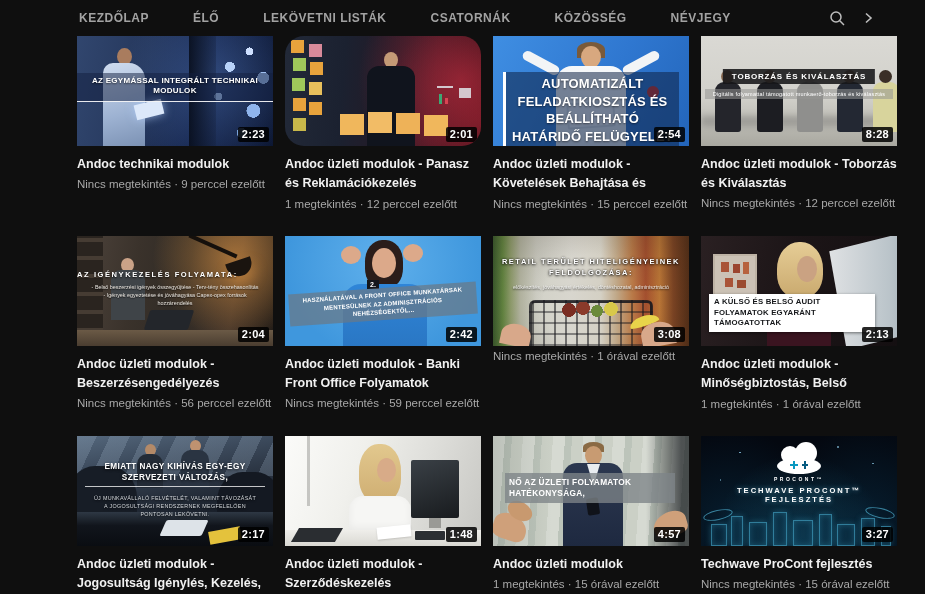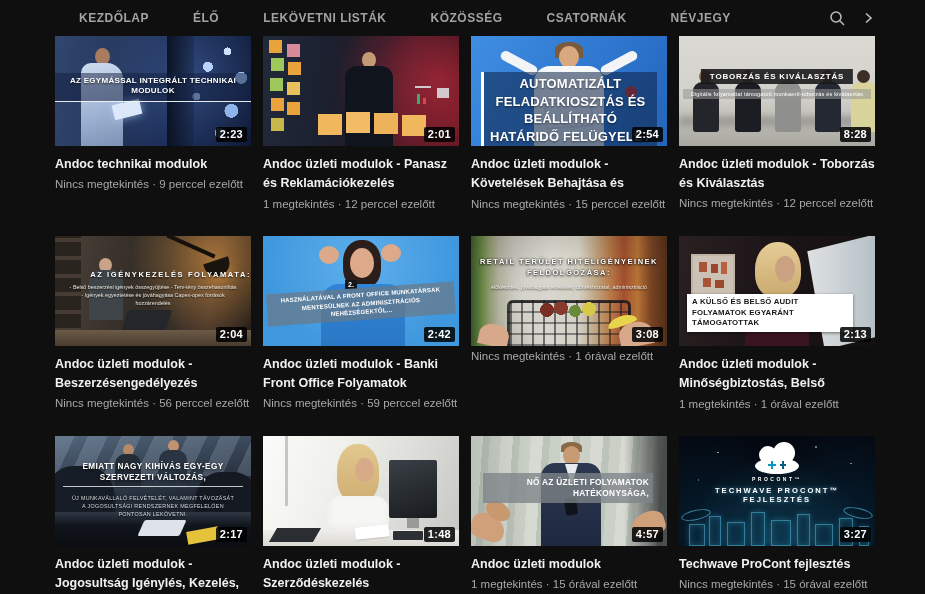--- a/index.html
+++ b/index.html
@@ -13,21 +13,21 @@
          font-size:12px; font-weight:700; letter-spacing:.5px; color:#a2a2a2; cursor:pointer;
          white-space:nowrap; }
   .tab.active { color:#ffffff; }
   .tab.active::after { content:""; position:absolute; left:0; right:0; bottom:0; height:2px; background:#fff; }
   .nav-icons { position:absolute; right:49px; top:0; height:35px; display:flex; align-items:center; gap:15px; }
   .nav-icons svg { display:block; cursor:pointer; }
 
   
   .grid { position:absolute; left:55px; top:36px; display:grid;
           grid-template-columns:repeat(4,196px); column-gap:12px; grid-auto-rows:200px; }
-  .vcard { width:196px; cursor:pointer; }
+  .vcard { width:196px; cursor:pointer;margin-left:22px; }
   .thumb { position:relative; width:196px; height:110px; overflow:hidden; background:#222; }
   .duration { position:absolute; right:4px; bottom:4px; background:rgba(0,0,0,.85); color:#fff;
               font-size:11px; font-weight:700; line-height:1; padding:2px 4px; border-radius:2px;
               letter-spacing:.3px; }
   .title { margin-top:9px; font-size:12.5px; font-weight:700; color:#f1f1f1; line-height:1.5;
            max-height:39px; overflow:hidden; }
   .meta { margin-top:4px; font-size:11.5px; color:#a8a8a8; }
   .art, .thumb span.art { position:absolute; }
 
   
@@ -49,21 +49,21 @@
     transform:rotate(-14deg); box-shadow:0 0 10px rgba(180,210,255,.7); }
   .t1-banner { position:absolute; left:0; right:0; top:37px; padding:3px 6px 4px;
     background:rgba(18,30,62,.5); color:#fff; font-size:8px; font-weight:700; text-align:center;
     line-height:1.3; letter-spacing:.3px; border-bottom:1px solid rgba(255,255,255,.9);
     text-shadow:0 1px 2px rgba(0,0,0,.6); }
 
   
   .t2 { background:
     radial-gradient(circle at 90% 40%, rgba(210,50,70,.55), transparent 55%),
     radial-gradient(circle at 100% 78%, rgba(160,30,45,.5), transparent 50%),
-    linear-gradient(95deg,#222938 0%,#1b2130 30%,#251a26 55%,#2e1520 75%,#170a10 100%); }
+    linear-gradient(95deg,#222938 0%,#1b2130 30%,#251a26 55%,#2e1520 75%,#170a10 100%); border-radius: 19px; }
   .t2 .notes { left:6px; top:4px; width:34px; height:100px; background-repeat:no-repeat;
     background-size:13px 13px; background-image:
     linear-gradient(#e8a33c,#e8a33c),linear-gradient(#d88a9a,#d88a9a),
     linear-gradient(#9fc85a,#9fc85a),linear-gradient(#e8a33c,#e8a33c),
     linear-gradient(#9fc85a,#9fc85a),linear-gradient(#e8c05c,#e8c05c),
     linear-gradient(#e8a33c,#e8a33c),linear-gradient(#e8a33c,#e8a33c),
     linear-gradient(#c8b84a,#c8b84a);
     background-position:0 0,18px 4px,2px 18px,19px 22px,1px 38px,18px 42px,2px 58px,18px 62px,2px 78px; }
   .t2 .head { left:99px; top:16px; width:14px; height:16px; border-radius:50%; background:#c49a76; }
   .t2 .body { left:82px; top:30px; width:48px; height:80px; border-radius:12px 12px 0 0; background:#10141d; }
@@ -118,22 +118,22 @@
   .t5 .shelf { left:0; top:0; width:26px; height:100%;
     background:repeating-linear-gradient(0deg,#2a241f 0 14px,#463c33 14px 18px); }
   .t5 .lampArm { right:34px; top:8px; width:52px; height:4px; background:#15100c; transform:rotate(24deg); }
   .t5 .lampShade { right:20px; top:24px; width:26px; height:16px; background:#1a140f;
     border-radius:0 0 13px 13px; transform:rotate(-18deg); box-shadow:0 8px 14px rgba(240,160,70,.45); }
   .t5 .headA { left:44px; top:22px; width:13px; height:14px; border-radius:50%; background:#caa287; }
   .t5 .manA { left:34px; top:34px; width:34px; height:50px; border-radius:10px 10px 0 0; background:#3f4448; }
   .t5 .laptop { left:70px; top:74px; width:44px; height:20px; background:#23262b;
     transform:skewX(-18deg); border-radius:2px; }
   .t5 .desk { left:0; right:0; bottom:0; height:16px; background:linear-gradient(#6b5a46,#4a3d30); }
-  .t5-head { position:absolute; left:0; right:0; top:34px; color:#fff; font-size:7.5px; font-weight:700;
-    letter-spacing:1.6px; text-align:right; text-shadow:0 1px 2px rgba(0,0,0,.85); }
+  .t5-head { position:absolute; left:0; right:16px; top:34px; color:#fff; font-size:7.5px; font-weight:700;
+    letter-spacing:1.6px; text-align:left; text-shadow:0 1px 2px rgba(0,0,0,.85); }
   .t5-sub { position:absolute; left:14px; right:14px; top:47px; color:#eae6e0; font-size:5.4px;
     line-height:1.5; text-align:center; text-shadow:0 1px 1px rgba(0,0,0,.7); }
 
   
   .t6 { background:radial-gradient(circle at 50% 25%, #5fb0ec, #3f97dd 75%); }
   .t6 .fistL { left:56px; top:10px; width:20px; height:18px; border-radius:50%; background:#dca98a; }
   .t6 .fistR { right:58px; top:8px; width:20px; height:18px; border-radius:50%; background:#dca98a; }
   .t6 .hair { left:80px; top:4px; width:38px; height:48px; border-radius:45% 45% 40% 40%; background:#2b1d1a; }
   .t6 .face { left:87px; top:12px; width:24px; height:30px; border-radius:50%; background:#dca98a; }
   .t6 .body { left:58px; top:48px; width:84px; height:62px; border-radius:18px 18px 0 0;
@@ -243,21 +243,21 @@
     clip-path:polygon(0 0,100% 0,50% 100%); }
   .t11 .phone { left:94px; top:62px; width:12px; height:17px; background:#10131a; border-radius:2px;
     transform:rotate(-8deg); }
   .t11 .handL { left:0; bottom:6px; width:34px; height:26px; border-radius:40% 60% 30% 30%;
     background:#cfa07a; transform:rotate(18deg); }
   .t11 .handL2 { left:14px; bottom:26px; width:26px; height:18px; border-radius:50%;
     background:#c8996f; transform:rotate(30deg); }
   .t11 .handR { right:2px; bottom:10px; width:34px; height:24px; border-radius:60% 40% 30% 30%;
     background:#cfa07a; transform:rotate(-16deg); }
   .t11-strip { position:absolute; left:12px; right:14px; top:37px; padding:4px;
-    background:rgba(125,132,136,.78); color:#fff; font-size:8.3px; font-weight:700; text-align:right;
+    background:rgba(125,132,136,.78); color:#fff; font-size:8.3px; font-weight:700; text-align:left;
     line-height:1.35; letter-spacing:.3px; }
 
   
   .t12 { background:
     radial-gradient(circle at 50% 95%, rgba(20,90,120,.5), transparent 60%),
     radial-gradient(circle at 15% 80%, rgba(10,60,90,.4), transparent 50%),
     radial-gradient(circle at 85% 75%, rgba(10,60,90,.4), transparent 50%), #040810; }
   .t12 .dots { inset:0; background:
     radial-gradient(circle 1px at 20% 15%, rgba(140,200,230,.8) 98%, transparent),
     radial-gradient(circle 1px at 70% 10%, rgba(140,200,230,.6) 98%, transparent),
@@ -290,22 +290,22 @@
   .t12 .swR { right:2px; bottom:28px; width:30px; height:10px; border:1px solid rgba(90,200,235,.6);
     border-radius:50%; transform:rotate(12deg); }
 </style>
 </head>
 <body>
 
 <nav class="nav">
   <div class="tab">KEZDŐLAP</div>
   <div class="tab">ÉLŐ</div>
   <div class="tab">LEKÖVETNI LISTÁK</div>
+  <div class="tab">CSATORNÁK</div>
   <div class="tab">KÖZÖSSÉG</div>
-  <div class="tab">CSATORNÁK</div>
   <div class="tab">NÉVJEGY</div>
   <div class="nav-icons">
     <svg width="16" height="16" viewBox="0 0 16 16">
       <circle cx="7" cy="7" r="5" fill="none" stroke="#bdbdbd" stroke-width="1.5"></circle>
       <line x1="10.8" y1="10.8" x2="15" y2="15" stroke="#bdbdbd" stroke-width="1.5"></line>
     </svg>
     <svg width="16" height="16" viewBox="0 0 16 16">
       <polyline points="6,3.5 11,8 6,12.5" fill="none" stroke="#bdbdbd" stroke-width="1.6"></polyline>
     </svg>
   </div>

